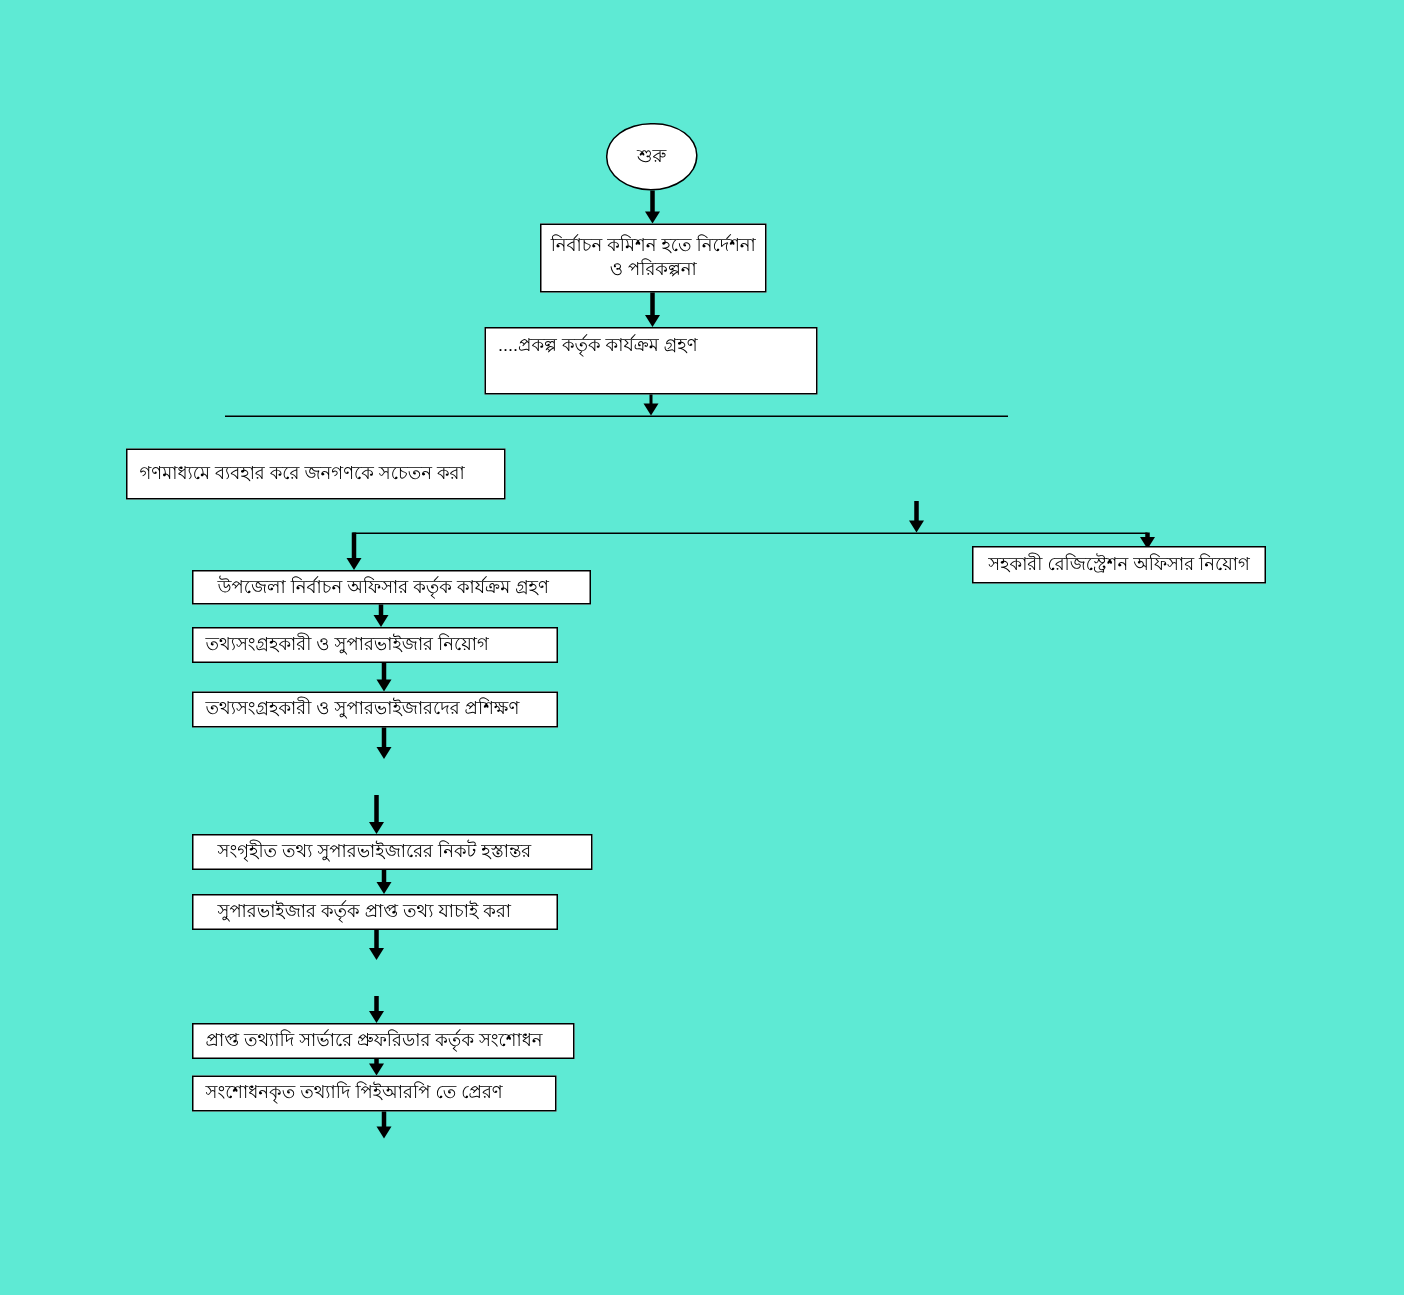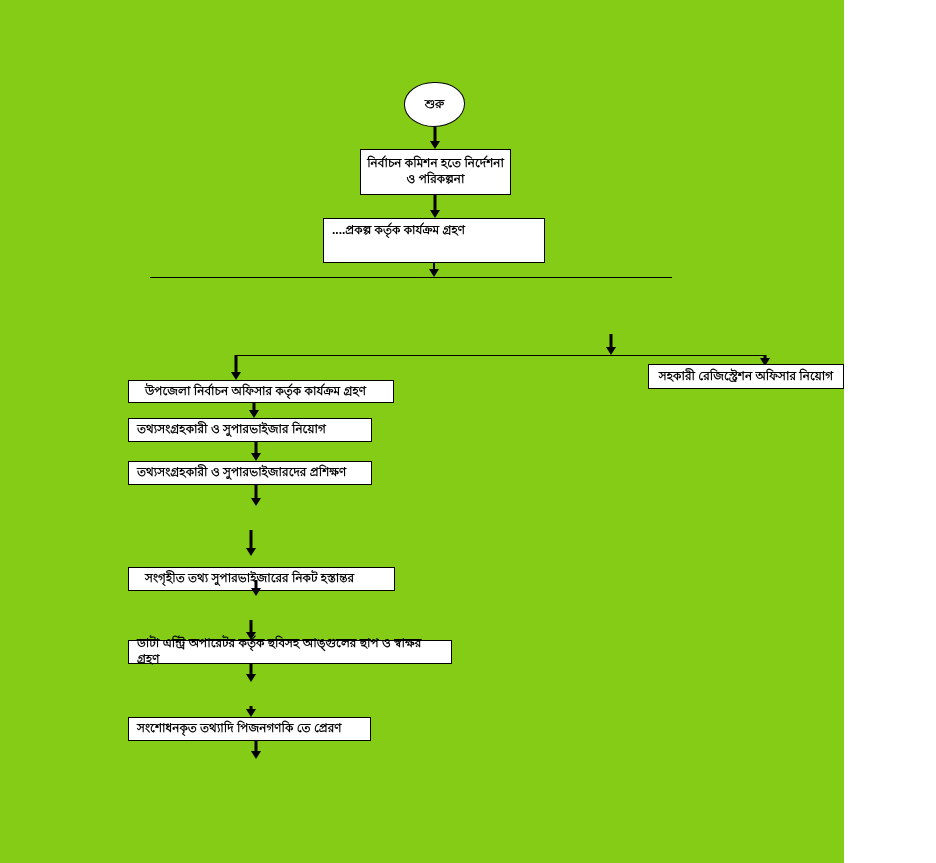--- a/index.html
+++ b/index.html
@@ -1,20 +1,19 @@
 <!DOCTYPE html>
 <html><head>
 <meta charset="utf-8">
 <style>
   html,body{margin:0;padding:0;background:#ffffff;}
   .canvas{
-    position:relative;width:844px;height:863px;background:#84cc16;
+    position:relative;width:936px;height:863px;background:#5eead4;
     font-family:"Liberation Sans","DejaVu Sans",sans-serif;color:#000;
     overflow:hidden;
-    font-weight:bold;
   }
   .node{
     position:absolute;border:1px solid #000;background:#fff;
     font-size:12px;line-height:1.3;box-sizing:border-box;
     display:flex;align-items:center;
   }
   .node.center{justify-content:center;text-align:center;padding:2px 6px;}
   .node.left{justify-content:flex-start;text-align:left;padding-left:8px;padding-right:20px;}
   .node.indent{padding-left:16px;}
   .node.toptext{align-items:flex-start;padding-top:4px;}
@@ -52,21 +51,21 @@
   #a6{left:759px;top:355px;height:11px;}
   #n-assistant{left:648px;top:364px;width:196px;height:25px;}
   #n-upazila{left:128px;top:380px;width:266px;height:23px;}
   #a7{left:248px;top:403px;height:15px;}
   #n-appoint{left:128px;top:418px;width:244px;height:24px;}
   #a8{left:250px;top:442px;height:19px;}
   #n-training{left:128px;top:461px;width:244px;height:24px;}
   #a9{left:250px;top:485px;height:21px;}
   #n-house{left:128px;top:506px;width:267px;height:24px;}
   #a10{left:245px;top:530px;height:26px;}
-  #n-handover{left:128px;top:556px;width:267px;height:24px;margin-top:11px;}
+  #n-handover{left:128px;top:556px;width:267px;height:24px;}
   #a11{left:250px;top:580px;height:16px;}
   #n-verify{left:128px;top:596px;width:244px;height:24px;}
   #a12{left:245px;top:620px;height:20px;}
   #n-dataentry{left:128px;top:640px;width:324px;height:24px;}
   #a13{left:245px;top:664px;height:18px;}
   #n-proofread{left:128px;top:682px;width:255px;height:24px;}
   #a14{left:245px;top:706px;height:11px;}
   #n-send{left:128px;top:717px;width:243px;height:24px;}
   #a15{left:250px;top:741px;height:18px;}
   #n-perp{left:128px;top:759px;width:313px;height:24px;}
@@ -98,20 +97,23 @@
     <span>....প্রকল্প কর্তৃক কার্যক্রম গ্রহণ</span>
   </div>
 
   <div class="arrow thin" id="a3">
     <div class="shaft" style="height:7px"></div>
     <div class="head"></div>
   </div>
 
   <div class="hline" id="l-wide"></div>
 
+  <div class="node left" id="n-media">
+    <span>গণমাধ্যমে ব্যবহার করে জনগণকে সচেতন করা</span>
+  </div>
 
 
   <div class="arrow" id="a4">
     <div class="shaft" style="height:14px"></div>
     <div class="head"></div>
   </div>
 
   <div class="hline" id="l-branch"></div>
 
   <div class="arrow" id="a5">
@@ -163,43 +165,46 @@
 
   <div class="node left indent" id="n-handover">
     <span>সংগৃহীত তথ্য সুপারভাইজারের নিকট হস্তান্তর</span>
   </div>
 
   <div class="arrow" id="a11">
     <div class="shaft" style="height:9px"></div>
     <div class="head"></div>
   </div>
 
+  <div class="node left indent" id="n-verify">
+    <span>সুপারভাইজার কর্তৃক প্রাপ্ত তথ্য যাচাই করা</span>
+  </div>
 
   <div class="arrow" id="a12">
     <div class="shaft" style="height:13px"></div>
     <div class="head"></div>
   </div>
 
-  <div class="node left" id="n-dataentry">
-    <span>ডাটা এন্ট্রি অপারেটর কর্তৃক ছবিসহ আঙ্গুলের ছাপ ও স্বাক্ষর গ্রহণ</span>
-  </div>
 
   <div class="arrow" id="a13">
     <div class="shaft" style="height:11px"></div>
     <div class="head"></div>
   </div>
 
+  <div class="node left" id="n-proofread">
+    <span>প্রাপ্ত তথ্যাদি সার্ভারে প্রুফরিডার কর্তৃক সংশোধন</span>
+  </div>
 
   <div class="arrow" id="a14">
     <div class="shaft" style="height:4px"></div>
     <div class="head"></div>
   </div>
 
   <div class="node left" id="n-send">
-    <span>সংশোধনকৃত তথ্যাদি পিজনগণকি তে প্রেরণ</span>
+    <span>সংশোধনকৃত তথ্যাদি পিইআরপি তে প্রেরণ</span>
   </div>
 
   <div class="arrow" id="a15">
     <div class="shaft" style="height:11px"></div>
     <div class="head"></div>
   </div>
 
 
 </div>
 

